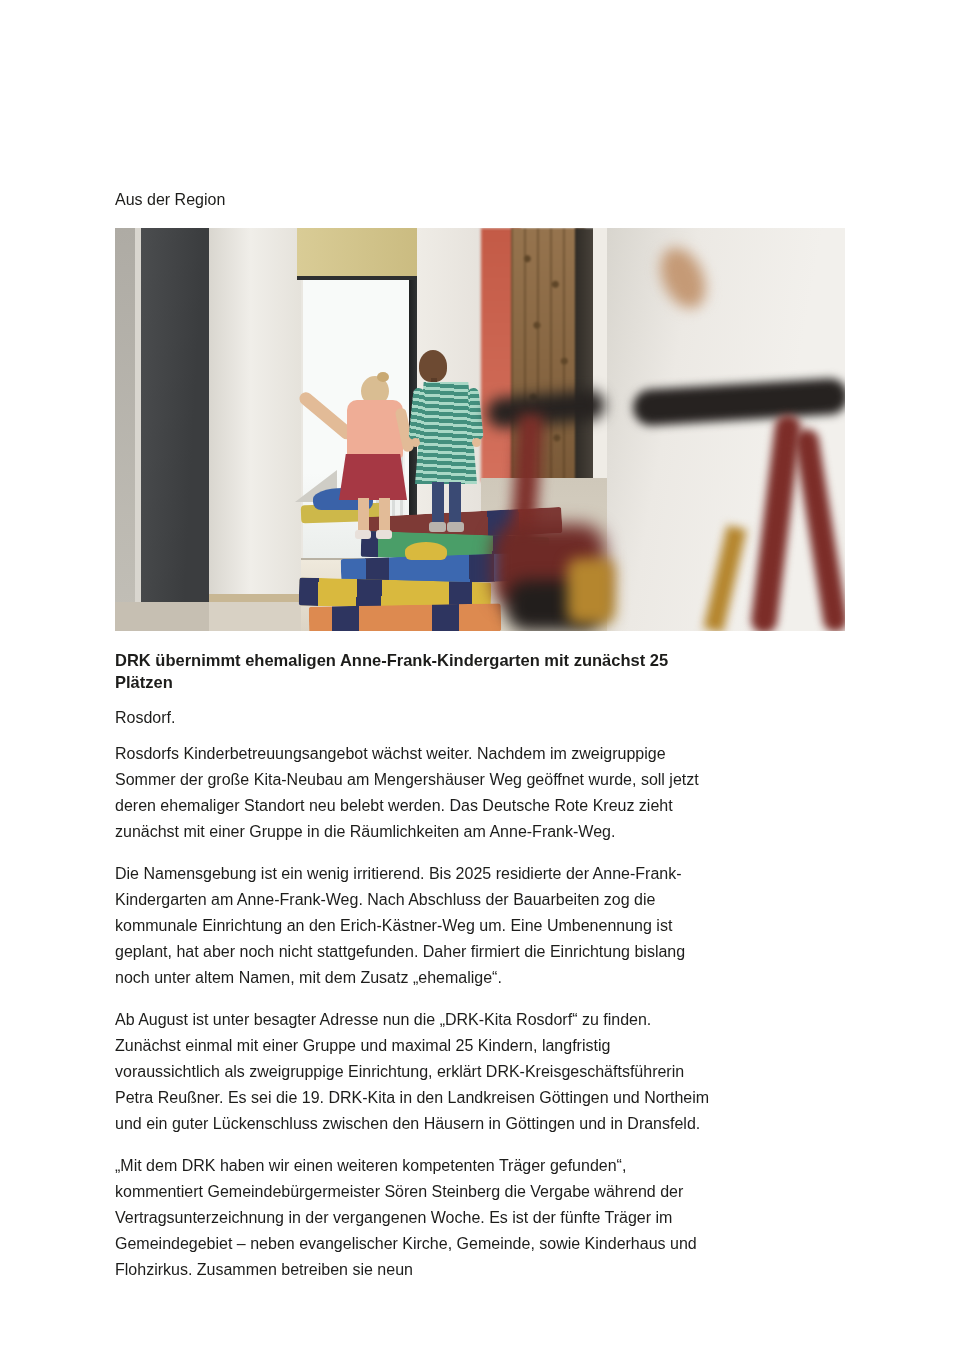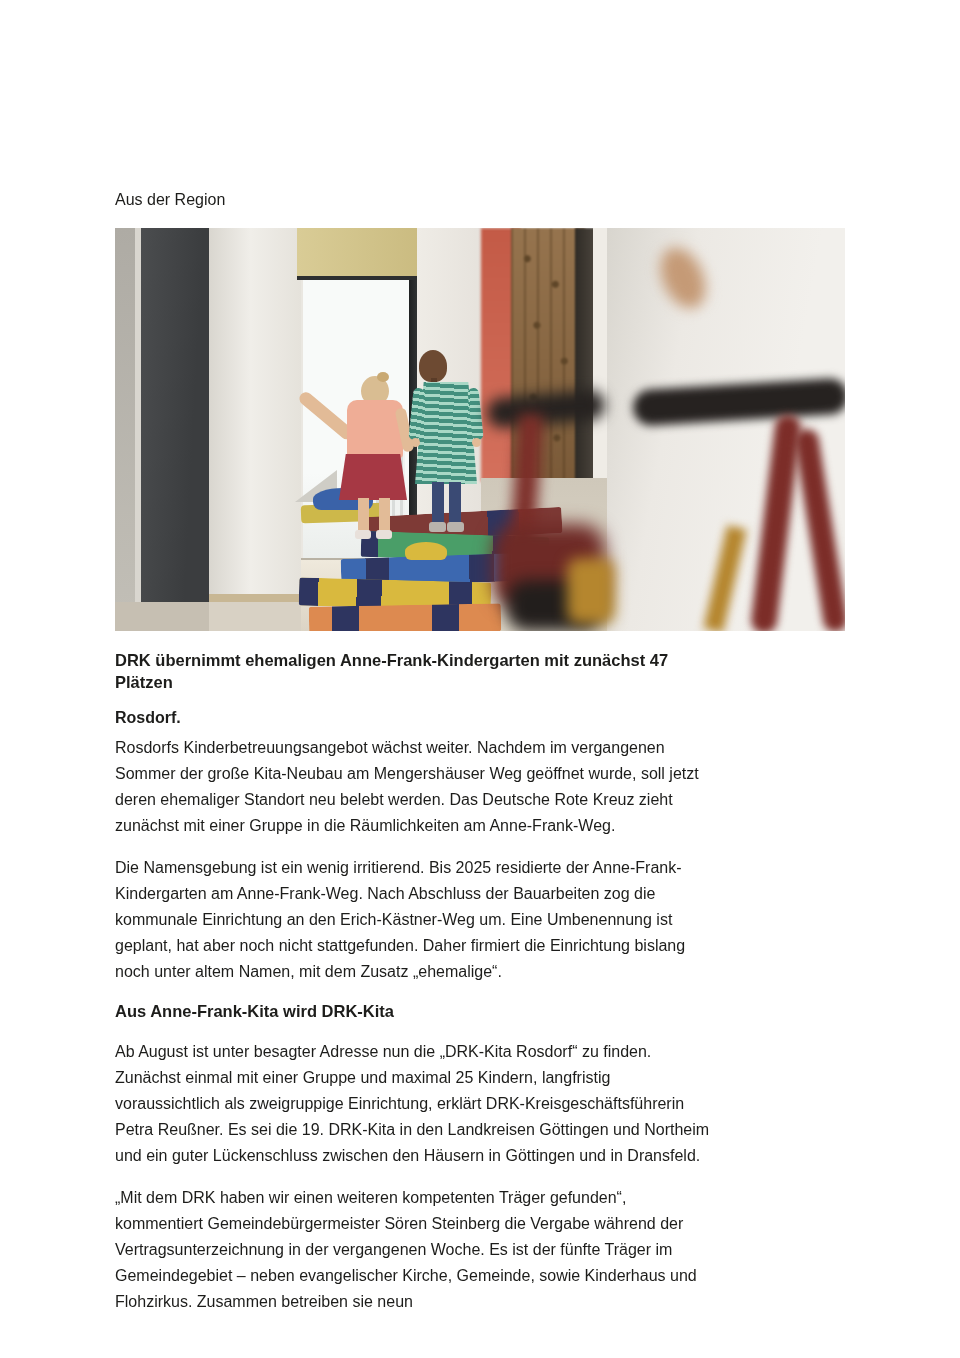--- a/index.html
+++ b/index.html
@@ -10,21 +10,21 @@
     font-family: "Liberation Sans", sans-serif;
     color: var(--text, #1d1d1b);
     overflow: hidden;
   }
   .content { padding: 190px 105px 40px 115px; width: 816px; }
 
   .kicker   { font-size: 16px; line-height: 20px; font-weight: 400; margin-bottom: 18px; }
   .title    { font-size: 17.5px; line-height: 22px; font-weight: 700; margin-bottom: 14px; }
   .subtitle { font-size: 16.5px; line-height: 22px; font-weight: 700; margin: 18px 0 15px; }
   .byline   { font-size: 16px; line-height: 20px; margin-bottom: 16px; }
-  .location { font-size: 16px; line-height: 20px; font-weight: 700; margin-bottom: 7px; }
+  .location { font-size: 16px; line-height: 20px; font-weight: 400; margin-bottom: 13px; }
   .subhead  { font-size: 16.5px; line-height: 21px; font-weight: 700; margin: 0 0 17px; }
   p.body-par { font-size: 16px; line-height: 26px; margin-bottom: 16px; }
 
   
   figure.photo { width: 730px; height: 403px; position: relative; overflow: hidden;
                  background: var(--ph-wall, #eae7e1); }
   figure.photo i { position: absolute; display: block; font-style: normal; }
 
   .wall-gray     { left:0; top:0; width:20px; height:403px; background: linear-gradient(180deg,#aeaba4,#c2bfb7); }
   .wall-sliver   { left:20px; top:0; width:7px; height:403px; background:#d9d6cf; }
@@ -204,23 +204,22 @@
     <i class="sc-pole"></i>
     <i class="sc-body"></i>
     <i class="sc-wheel"></i>
     <i class="sc-yellow"></i>
     <i class="grip-right"></i>
     <i class="tube-red1"></i>
     <i class="tube-red2"></i>
     <i class="tube-yellow"></i>
   </figure>
 
-  <h2 class="subtitle">DRK übernimmt ehemaligen Anne-Frank-Kindergarten mit zunächst 47 Plätzen</h2>
+  <h2 class="subtitle">DRK übernimmt ehemaligen Anne-Frank-Kindergarten mit zunächst 25 Plätzen</h2>
   <div class="location">Rosdorf.</div>
 
-  <p class="body-par">Rosdorfs Kinderbetreuungsangebot wächst weiter. Nachdem im vergangenen Sommer der große Kita-Neubau am Mengershäuser Weg geöffnet wurde, soll jetzt deren ehemaliger Standort neu belebt werden. Das Deutsche Rote Kreuz zieht zunächst mit einer Gruppe in die Räumlichkeiten am Anne-Frank-Weg.</p>
+  <p class="body-par">Rosdorfs Kinderbetreuungsangebot wächst weiter. Nachdem im zweigruppige Sommer der große Kita-Neubau am Mengershäuser Weg geöffnet wurde, soll jetzt deren ehemaliger Standort neu belebt werden. Das Deutsche Rote Kreuz zieht zunächst mit einer Gruppe in die Räumlichkeiten am Anne-Frank-Weg.</p>
   <p class="body-par">Die Namensgebung ist ein wenig irritierend. Bis 2025 residierte der Anne-Frank-Kindergarten am Anne-Frank-Weg. Nach Abschluss der Bauarbeiten zog die kommunale Einrichtung an den Erich-Kästner-Weg um. Eine Umbenennung ist geplant, hat aber noch nicht stattgefunden. Daher firmiert die Einrichtung bislang noch unter altem Namen, mit dem Zusatz „ehemalige“.</p>
 
-  <h3 class="subhead">Aus Anne-Frank-Kita wird DRK-Kita</h3>
 
   <p class="body-par">Ab August ist unter besagter Adresse nun die „DRK-Kita Rosdorf“ zu finden. Zunächst einmal mit einer Gruppe und maximal 25 Kindern, langfristig voraussichtlich als zweigruppige Einrichtung, erklärt DRK-Kreisgeschäftsführerin Petra Reußner. Es sei die 19. DRK-Kita in den Landkreisen Göttingen und Northeim und ein guter Lückenschluss zwischen den Häusern in Göttingen und in Dransfeld.</p>
   <p class="body-par">„Mit dem DRK haben wir einen weiteren kompetenten Träger gefunden“, kommentiert Gemeindebürgermeister Sören Steinberg die Vergabe während der Vertragsunterzeichnung in der vergangenen Woche. Es ist der fünfte Träger im Gemeindegebiet – neben evangelischer Kirche, Gemeinde, sowie Kinderhaus und Flohzirkus. Zusammen betreiben sie neun</p>
 </main>
 
 </body></html>

